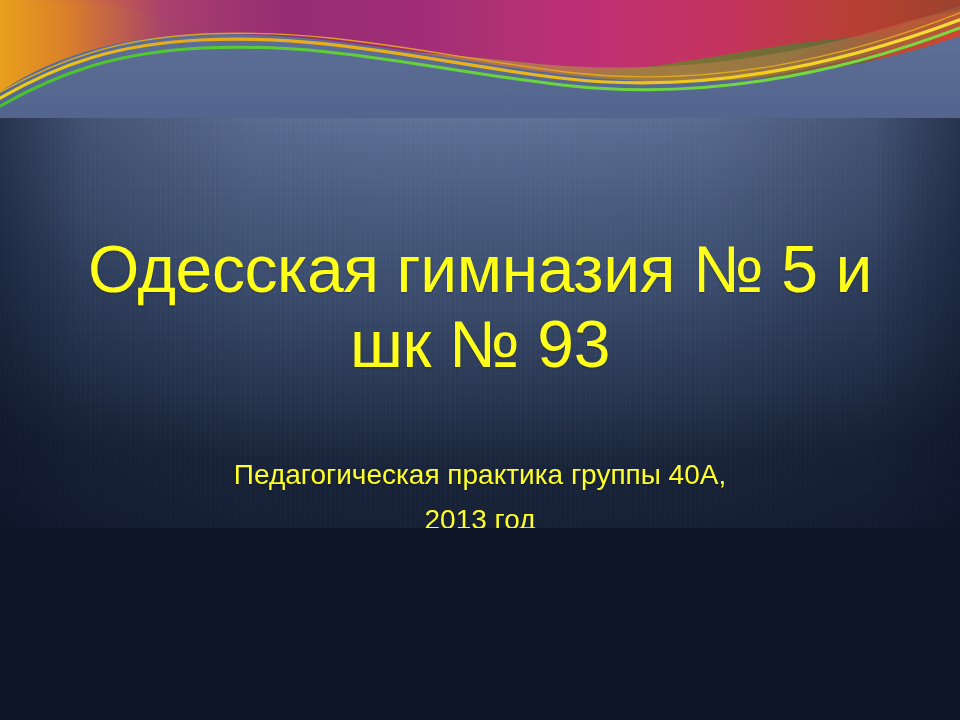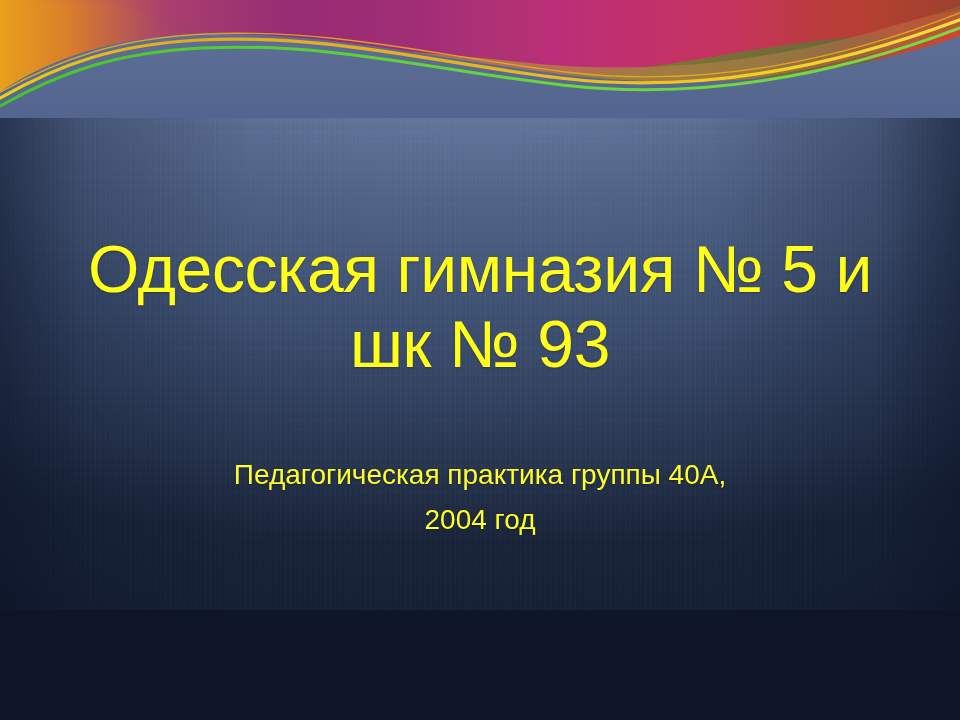--- a/index.html
+++ b/index.html
@@ -11,21 +11,21 @@
   body {
     width: 960px;
     height: 720px;
     overflow: hidden;
     font-family: "Liberation Sans", "DejaVu Sans", sans-serif;
   }
 
   .slide {
     position: relative;
     width: 960px;
-    height: 610px;
+    height: 528px;
     overflow: hidden;
     background-color: #2c3d5e;
   }
 
   
   .bg-base {
     position: absolute;
     inset: 0;
     background:
       radial-gradient(130% 95% at 50% -6%,
@@ -223,15 +223,15 @@
         <path d="M-10,112 C60,70 122,52 202,48 C332,42 432,70 562,85 C702,101 842,74 970,24" fill="none" stroke="url(#gGreenLine)" stroke-width="3" stroke-linecap="round"></path>
 
         <path d="M-10,98 C62,56 124,38 204,34 C334,28 436,56 566,72 C706,89 846,60 972,8" fill="none" stroke="#e6b01c" stroke-width="1.4" stroke-opacity="0.85" stroke-linecap="round"></path>
       </g>
     </svg>
   </div>
 
   <div class="title">Одесская гимназия № 5 и шк № 93</div>
 
   <div class="subtitle">Педагогическая практика группы 40А,
-2004 год</div>
+2013 год</div>
 
 </div>
 
 </body></html>

